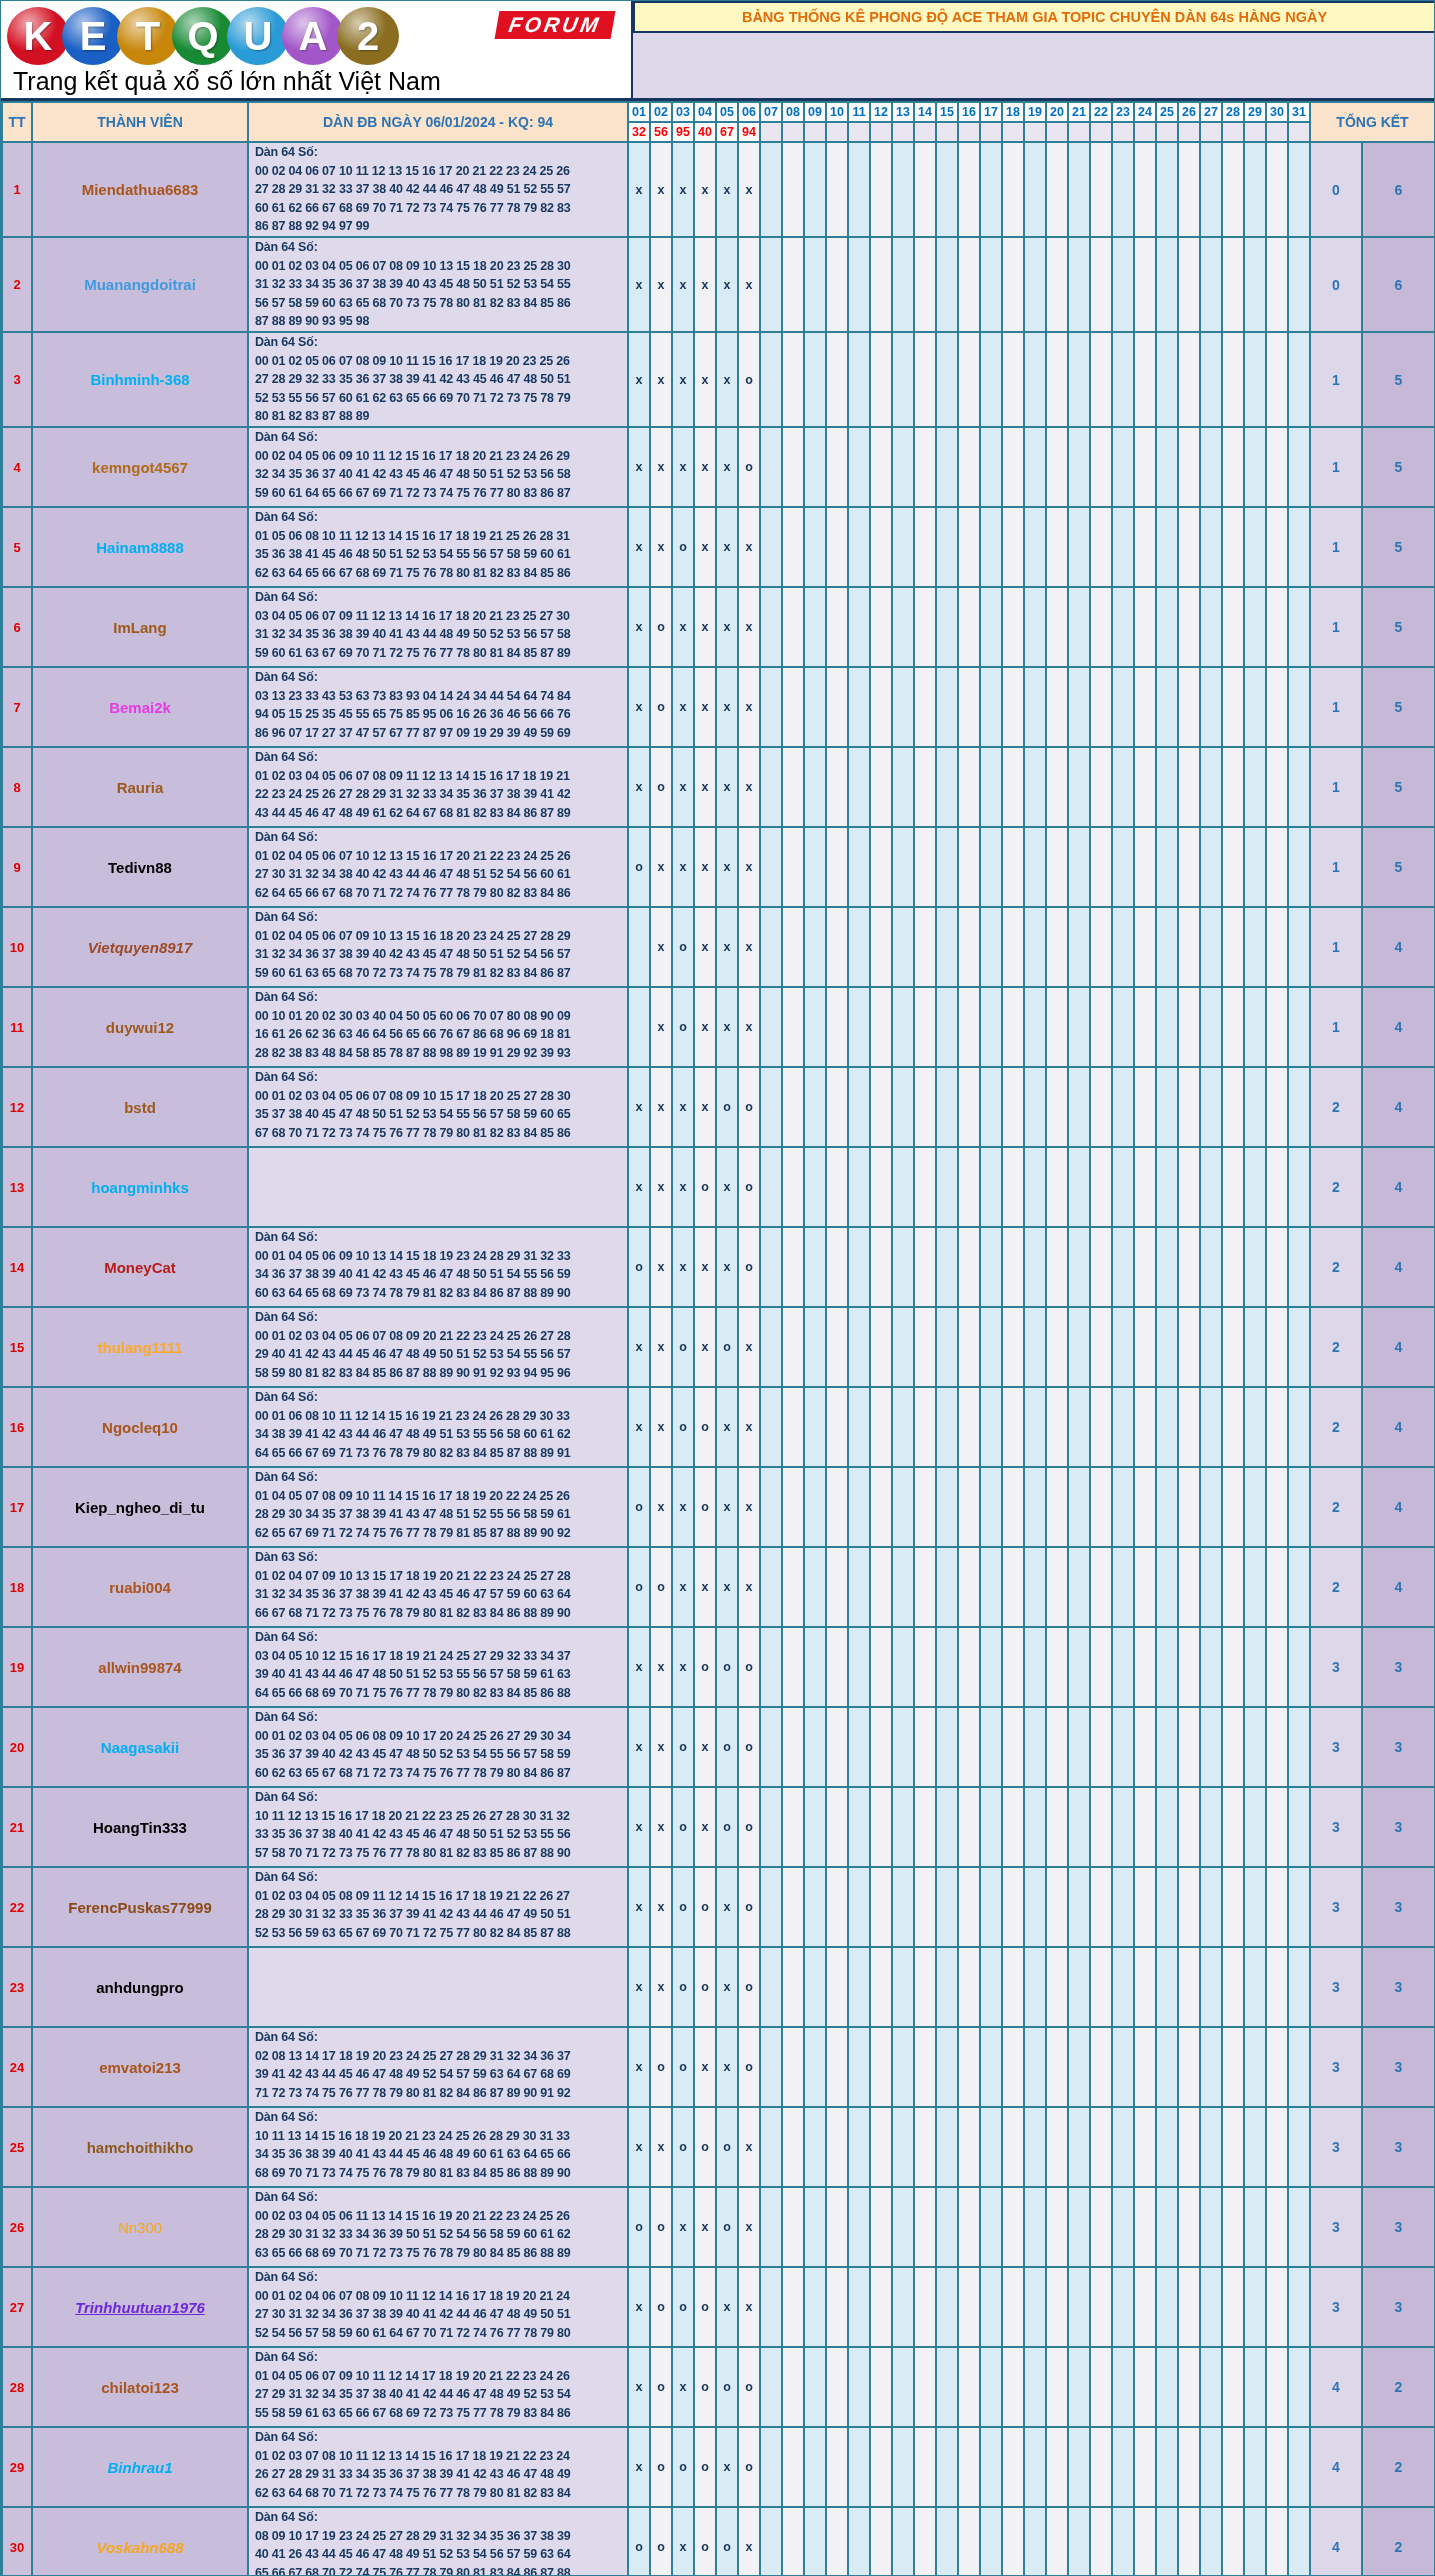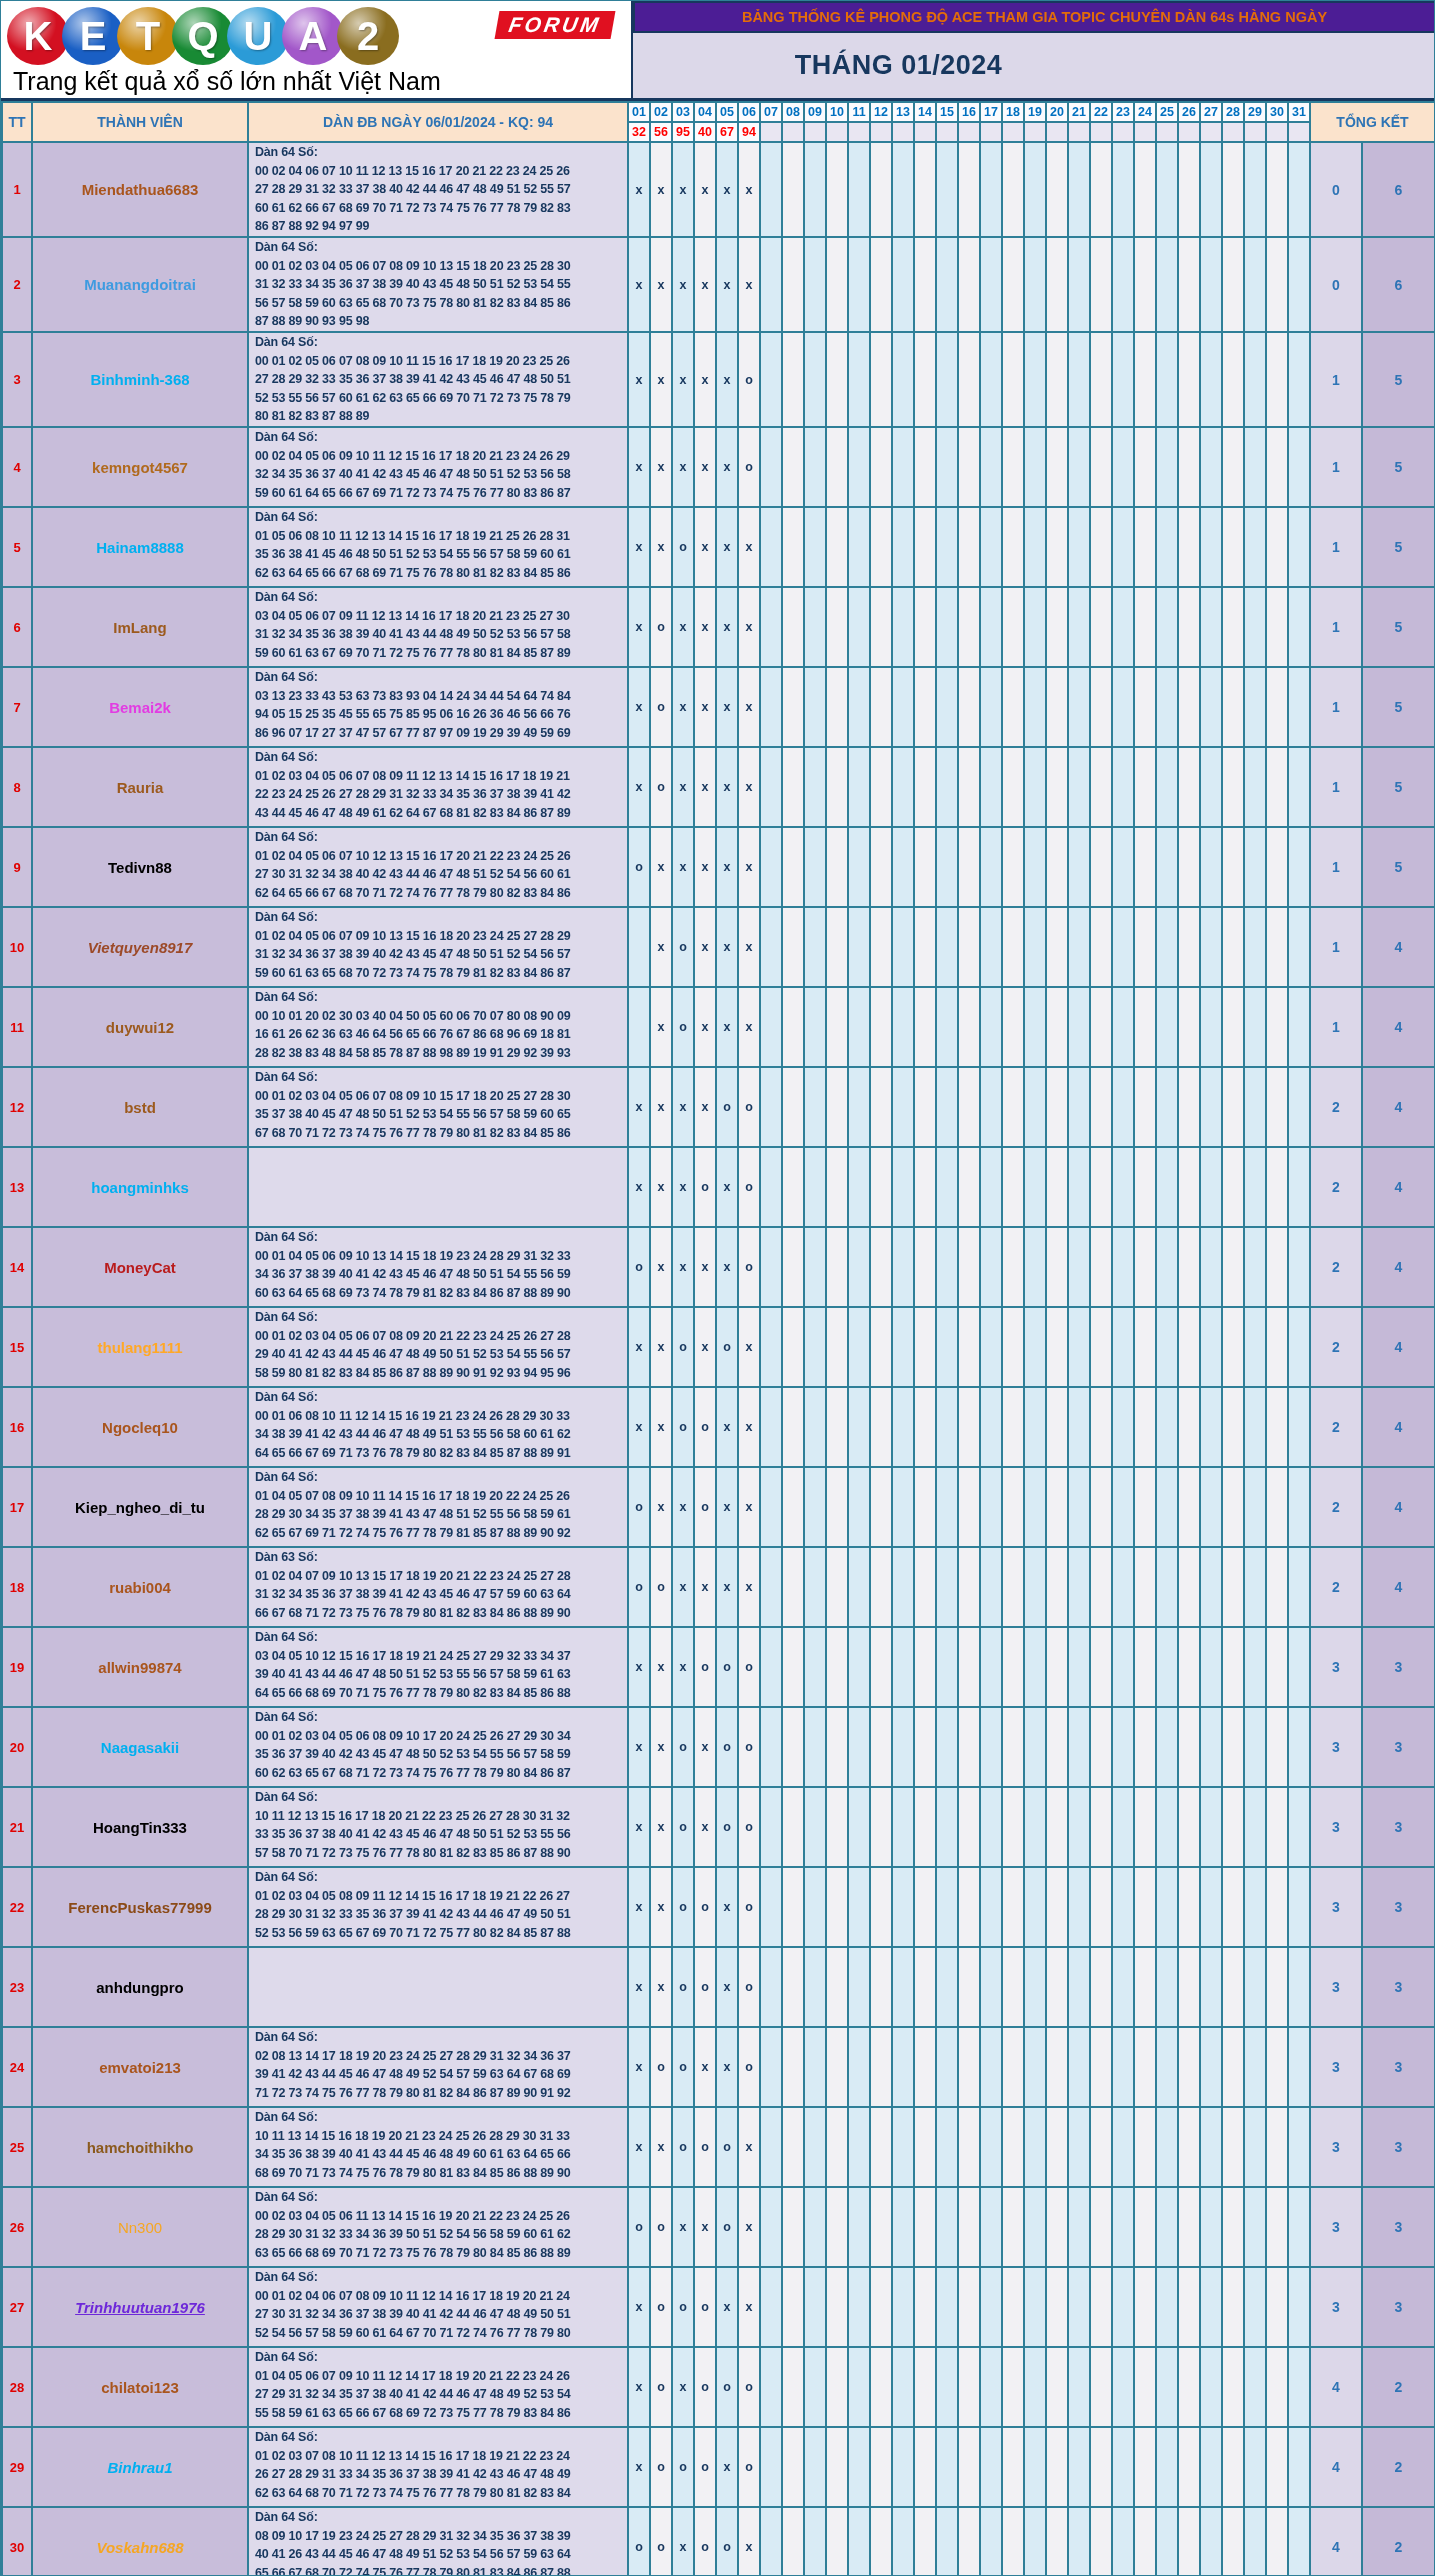--- a/index.html
+++ b/index.html
@@ -10,21 +10,21 @@
   .logo-box{width:630px;background:#FFFFFF;position:relative;border-right:2px solid #17375E;flex:none}
   .letters{display:flex;align-items:center;padding:6px 0 0 6px;height:58px}
   .letter{width:62px;height:58px;border-radius:50%;margin-right:-7px;display:flex;align-items:center;
           justify-content:center;color:#fff;font-weight:bold;font-size:40px;
           background-image:radial-gradient(circle at 35% 28%, rgba(255,255,255,.65), rgba(255,255,255,0) 48%);
           text-shadow:1px 1px 2px rgba(0,0,0,.35)}
   .forum-badge{position:absolute;top:10px;right:18px;background:#E01020;color:#fff;font-style:italic;
           font-weight:bold;font-size:21px;padding:2px 12px;transform:skewX(-10deg);letter-spacing:3px}
   .tagline{position:absolute;left:12px;bottom:2px;color:#000;font-size:25px;white-space:nowrap}
   .right-top{flex:1;display:flex;flex-direction:column}
-  .banner{height:28px;background:#4c1d95;border:2px solid #17375E;border-right:none;display:flex;
+  .banner{height:28px;background:#fef9c3;border:2px solid #17375E;border-right:none;display:flex;
           align-items:center;justify-content:center;color:#E36C0A;font-weight:bold;font-size:14.5px}
   .month{flex:1;display:flex;align-items:center;justify-content:center;padding-right:270px;
           color:#17375E;font-weight:bold;font-size:27px;letter-spacing:0.5px}
   
   table{border-collapse:collapse;table-layout:fixed;width:1435px}
   th,td{border:2px solid #2F7F98;padding:0;overflow:hidden;box-sizing:border-box}
   thead th{background:#FBE3CC;color:#2E74B5;font-size:14px;font-weight:bold}
   thead th.day{background:#FBFBFE;color:#0070C0;font-size:12.5px;font-weight:bold}
   thead td.dval{background:#FBFBFE;color:#FF0000;font-weight:bold;font-size:12.5px;text-align:center}
   thead td.dval-empty{background:#E9E6F2}
@@ -52,21 +52,20 @@
           <div class="letter" style="background-color: rgb(24, 138, 52);">Q</div>
           <div class="letter" style="background-color: rgb(43, 155, 215);">U</div>
           <div class="letter" style="background-color: rgb(162, 87, 201);">A</div>
           <div class="letter" style="background-color: rgb(138, 109, 31);">2</div>
         </div>
       <div class="forum-badge">FORUM</div>
       <div class="tagline">Trang kết quả xổ số lớn nhất Việt Nam</div>
     </div>
     <div class="right-top">
       <div class="banner">BẢNG THỐNG KÊ PHONG ĐỘ ACE THAM GIA TOPIC CHUYÊN DÀN 64s HÀNG NGÀY</div>
-      <div class="month">THÁNG 01/2024</div>
     </div>
   </div>
 
   <table>
     <colgroup id="cols">
         <col style="width: 30px;">
         <col style="width: 216px;">
         <col style="width: 380px;">
         <col style="width: 22px;">
         <col style="width: 22px;">

